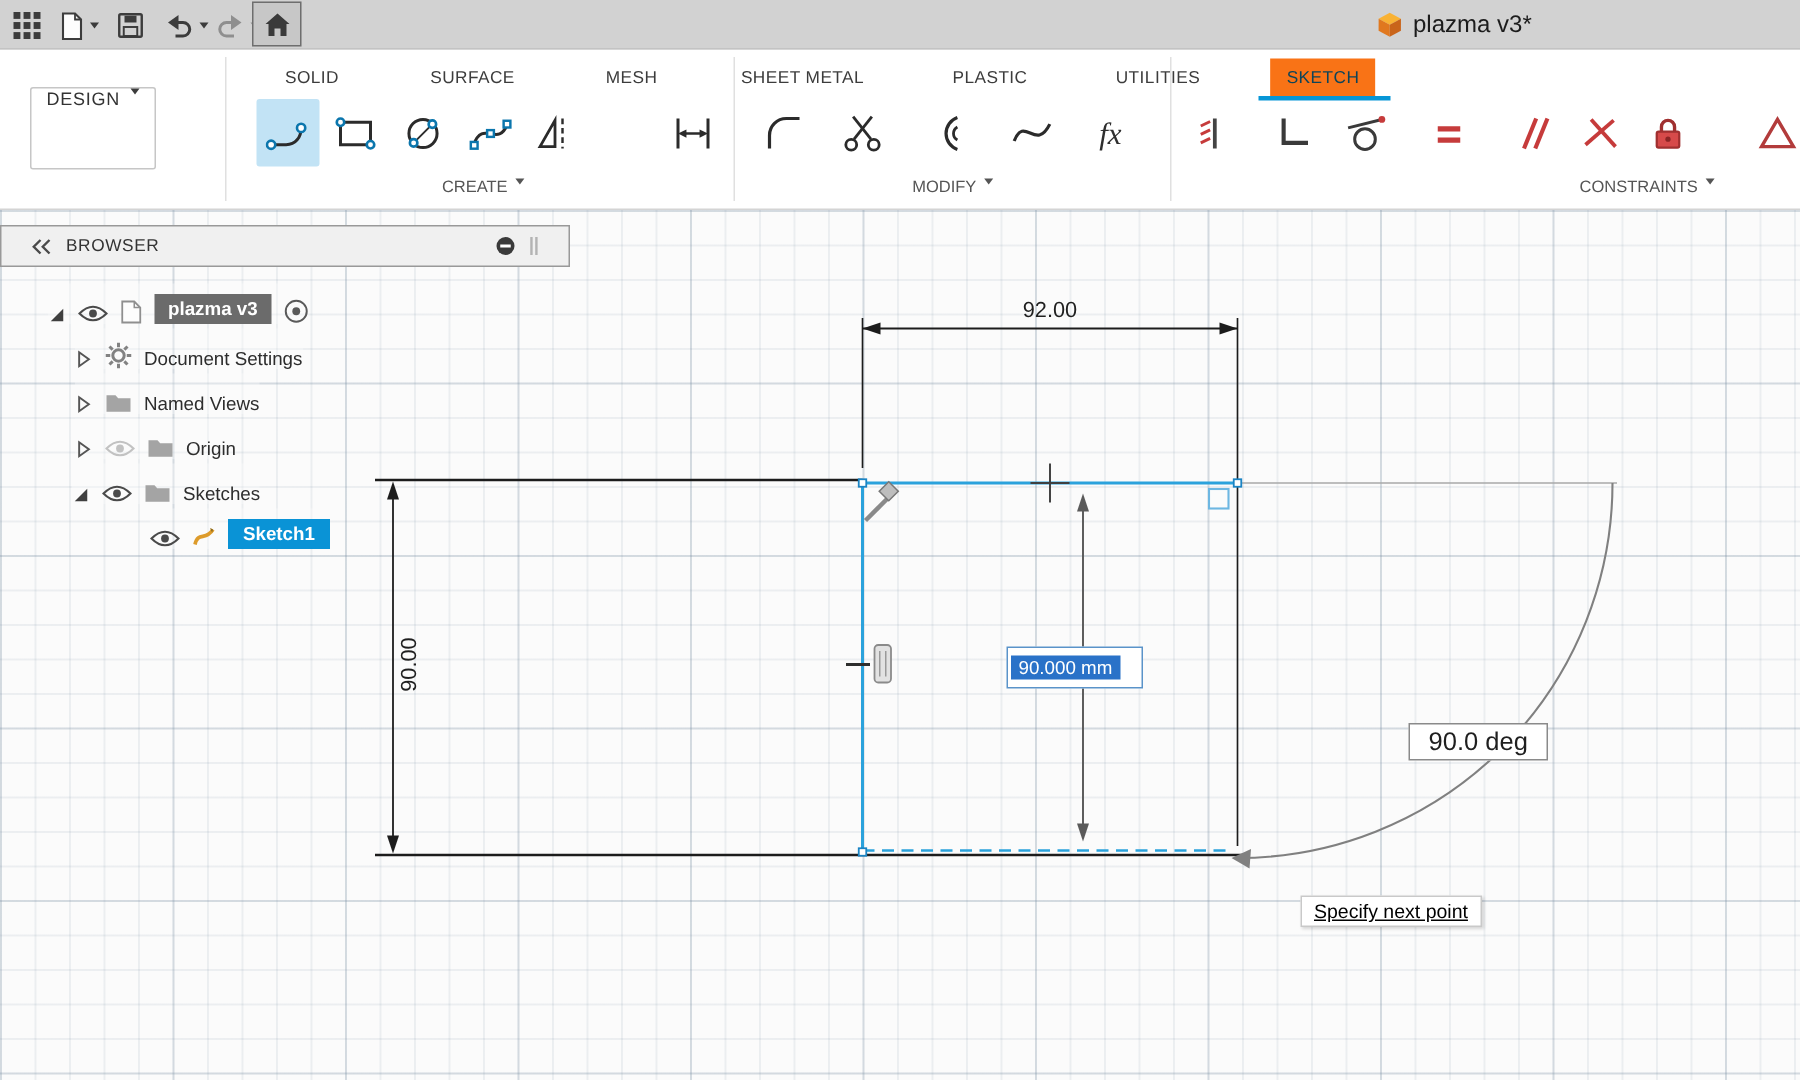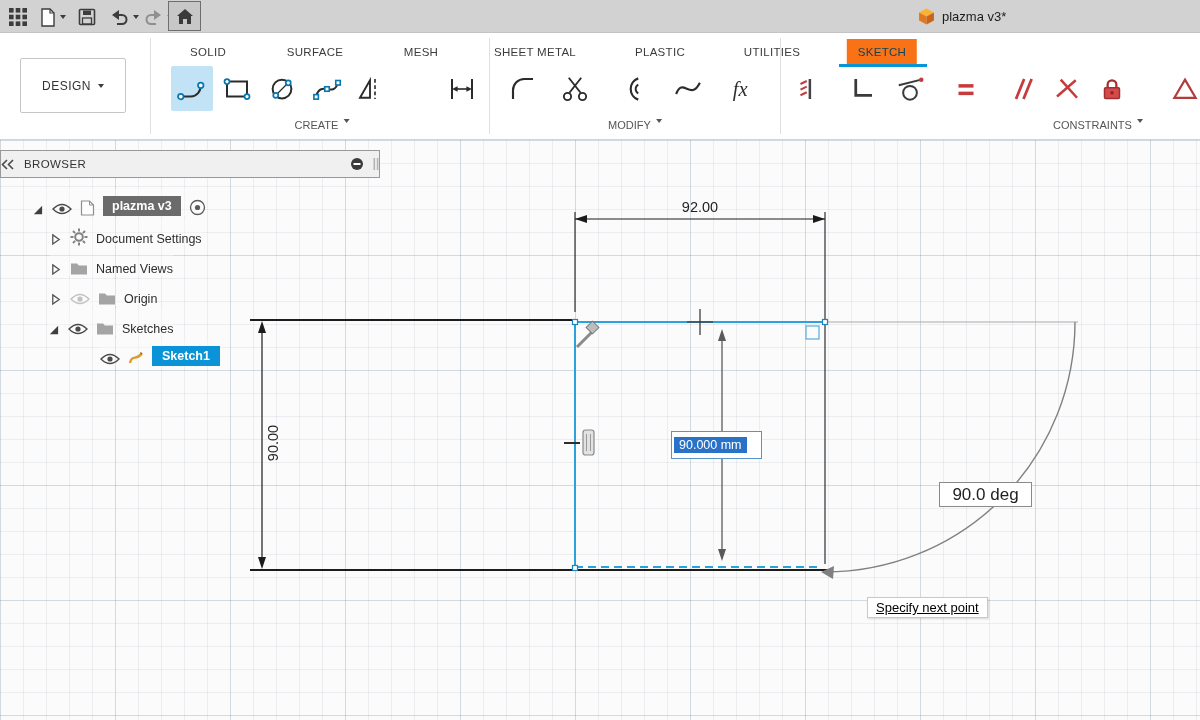--- a/index.html
+++ b/index.html
@@ -5,25 +5,25 @@
   *{margin:0;padding:0;box-sizing:border-box}
   html,body{width:1200px;height:720px;overflow:hidden}
   body{font-family:"Liberation Sans",sans-serif;position:relative;background:#fff}
 
   
   .topbar{position:absolute;top:0;left:0;width:1200px;height:33px;background:#d2d2d2;border-bottom:1px solid #c3c3c3;z-index:40}
   .tbi{position:absolute;top:4px;height:26px;display:flex;align-items:center;cursor:pointer}
   .caret{width:0;height:0;border-left:3.5px solid transparent;border-right:3.5px solid transparent;border-top:4.5px solid #3c3c3c;display:inline-block}
   .caret.dim{border-top-color:#8f8f8f}
   .homebox{position:absolute;left:168px;top:1px;width:33px;height:30px;background:#c7c7c7;border:1px solid #6e6e6e;display:flex;align-items:center;justify-content:center;cursor:pointer}
-  .doc-title{position:absolute;left:918px;top:0;height:33px;display:flex;align-items:center;gap:7px;font-size:13px;color:#1c1c1c}
+  .doc-title{position:absolute;left:918px;top:0;height:33px;display:flex;align-items:center;gap:7px;font-size:16px;color:#1c1c1c}
 
   
   .toolbar{position:absolute;top:33px;left:0;width:1200px;height:107px;background:#fff;border-bottom:1px solid #d4d4d4;z-index:30}
-  .design-btn{position:absolute;left:20px;top:25px;width:106px;height:55px;border:1px solid #c6c6c6;border-radius:2px;background:#fff;display:flex;align-items:center;justify-content:center;gap:7px;font-size:12px;color:#333;letter-spacing:.5px;cursor:pointer}
+  .design-btn{position:absolute;left:20px;top:25px;width:84px;height:55px;border:1px solid #c6c6c6;border-radius:2px;background:#fff;display:flex;align-items:flex-start;justify-content:center;gap:7px;font-size:12px;color:#333;letter-spacing:.5px;cursor:pointer}
   .tab{position:absolute;top:6px;height:26px;transform:translateX(-50%);display:flex;align-items:center;padding:0 11px;font-size:11.5px;color:#3c3c3c;letter-spacing:.3px;white-space:nowrap;cursor:pointer}
   .tab.active{background:#f97316;color:#0d4459}
   .tab-underline{position:absolute;left:839px;top:31px;width:88px;height:3px;background:#0696d7}
   .tool{position:absolute;top:33px;width:42px;height:45px;transform:translateX(-50%);display:flex;align-items:center;justify-content:center;border-radius:2px;cursor:pointer}
   .tool.selected{background:#c2e3f5}
   .vdiv{position:absolute;top:5px;width:1px;height:96px;background:#e0e0e0}
   .group-label{position:absolute;top:86px;transform:translateX(-50%);display:flex;gap:5px;font-size:11px;color:#555;cursor:pointer;white-space:nowrap}
   .group-label .caret{border-top-color:#555;border-left-width:3px;border-right-width:3px;border-top-width:4px}
 
   
@@ -38,21 +38,21 @@
 
   .overlay{position:absolute;z-index:10}
   .dim-text{font-size:14.5px;color:#1f1f1f;text-align:center}
   .val-input{width:91px;height:25px;background:#fff;border:1px solid #5a93c9;display:flex;align-items:center;padding:13px 2px}
   .val-input span{background:#2a72c8;color:#fff;font-size:12.5px;padding:1px 5px;white-space:nowrap}
   .angle-box{width:93px;height:25px;background:#fff;border:1px solid #8a8a8a;display:flex;align-items:center;justify-content:center;font-size:17px;color:#1f1f1f}
   .tip{background:#fff;border:1px solid #c9c9c9;box-shadow:1px 1px 2px rgba(0,0,0,.15);padding:2px 8px;font-size:13px;color:#000;text-decoration:underline;white-space:nowrap}
 
   
   .browser{position:absolute;left:0;top:10px;width:380px;z-index:20}
-  .browser-header{height:28px;background:#f0f0f0;border:1px solid #999;display:flex;align-items:center;padding:0 0;gap:9px}
+  .browser-header{height:28px;background:#f0f0f0;border:1px solid #999;display:flex;align-items:center;padding:0 20px;gap:9px}
   .browser-title{font-size:11.5px;color:#333;letter-spacing:.4px}
   .flex-spacer{flex:1}
   .brow{position:absolute;display:flex;align-items:flex-end;height:27px;gap:8px;background:rgba(252,252,252,.35)}
   .brow .lbl{font-size:12.5px;color:#2d2d2d;cursor:pointer;white-space:nowrap}
   .lbl.sel-doc{background:#6b6b6b;color:#fff;padding:3px 9px;font-weight:bold}
   .lbl.sel-sketch{background:#0a93d6;color:#fff;padding:3px 10px;font-weight:bold}
   .icn{display:flex;align-items:center;justify-content:center}
 </style>
 </head>
 <body>

